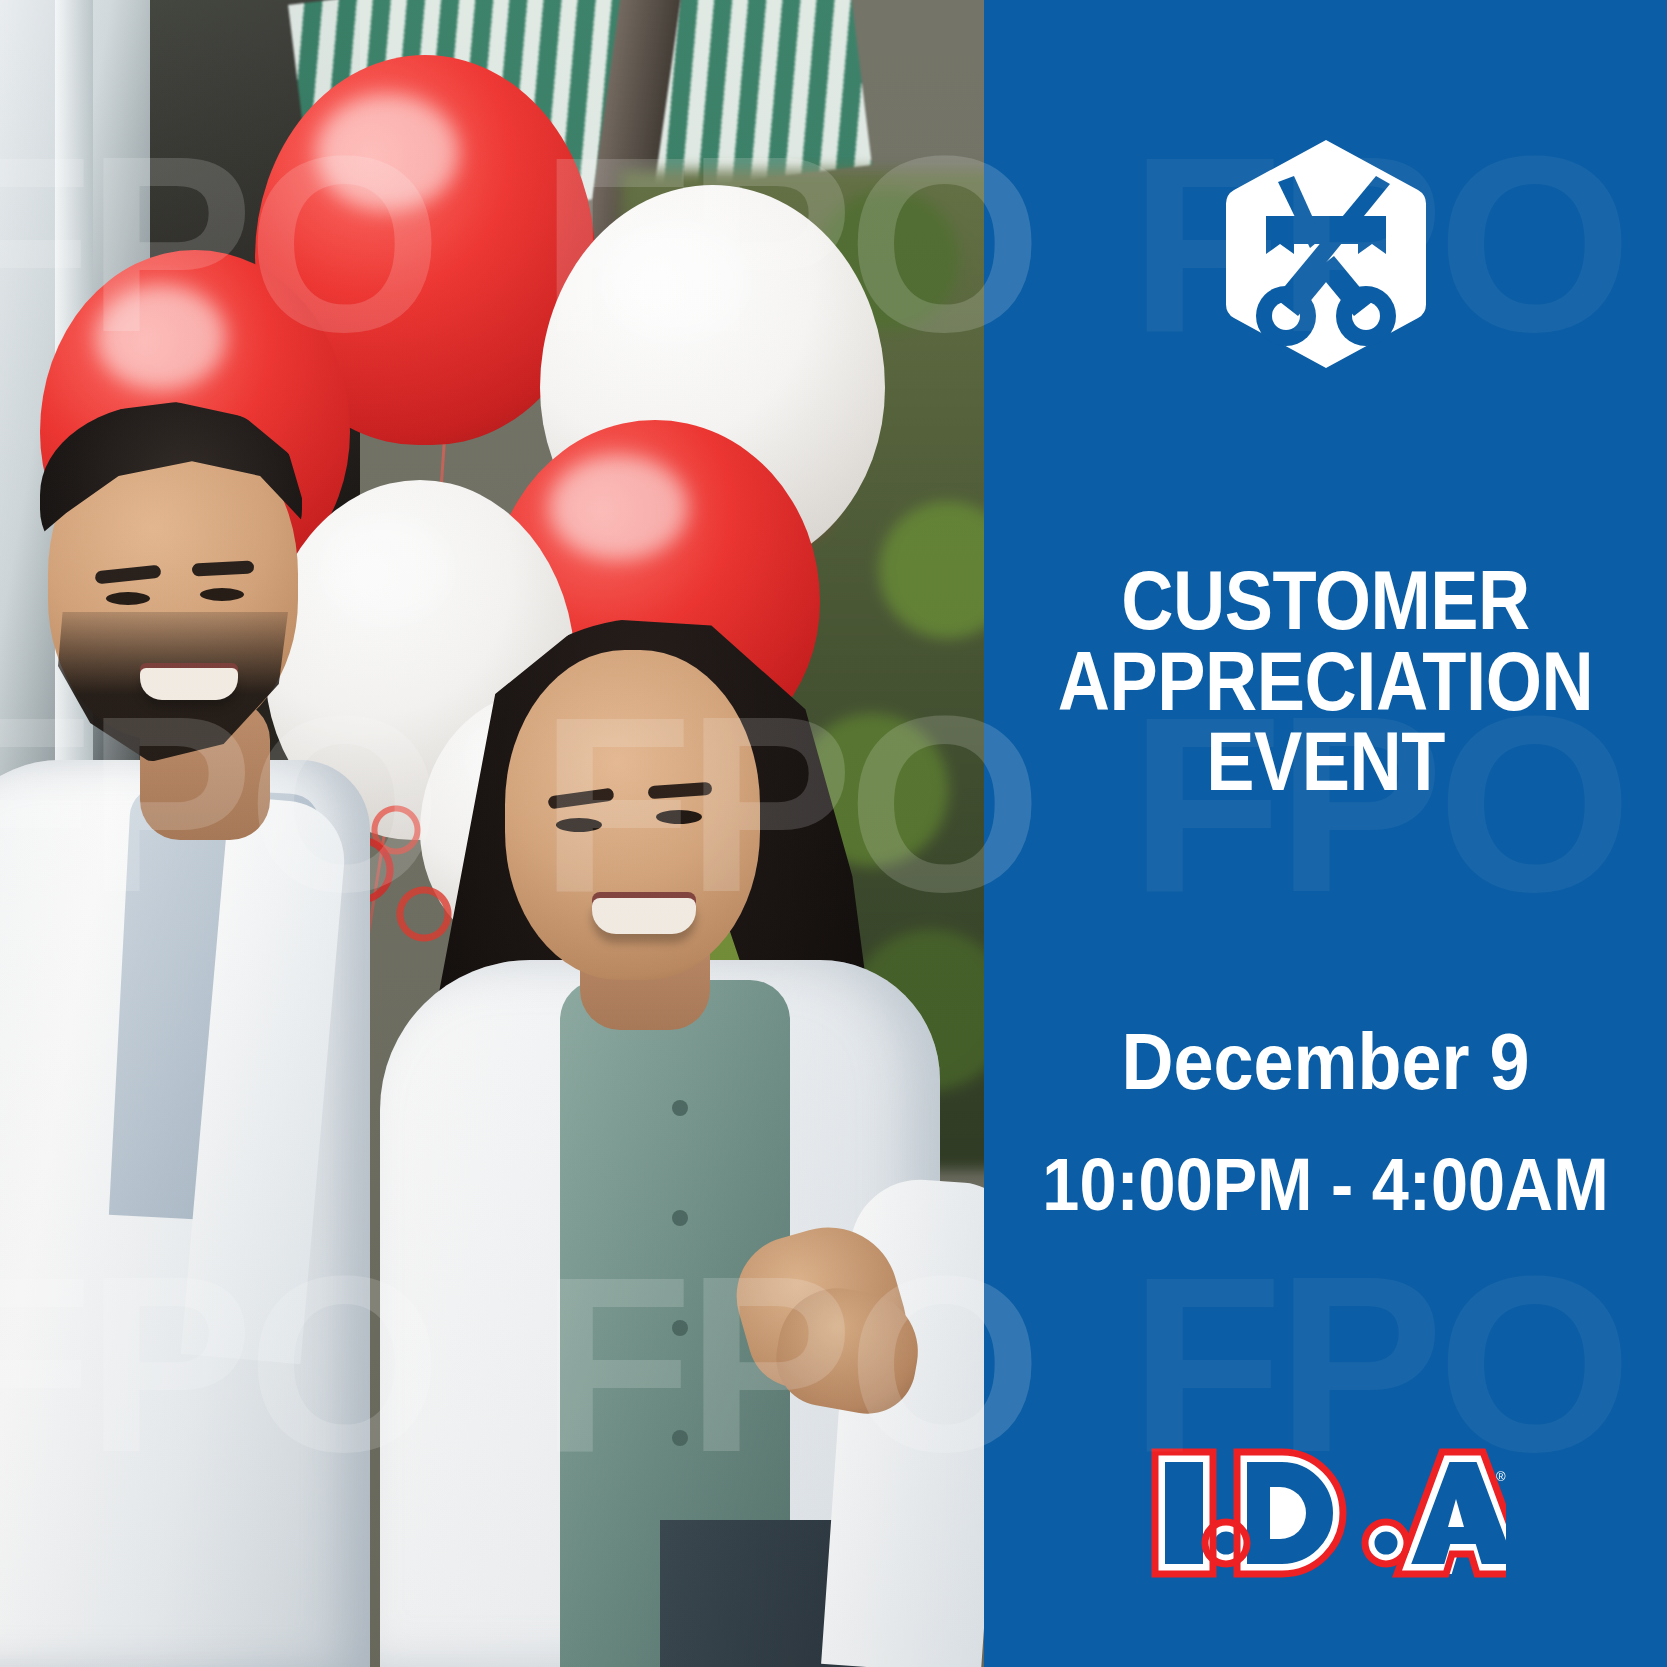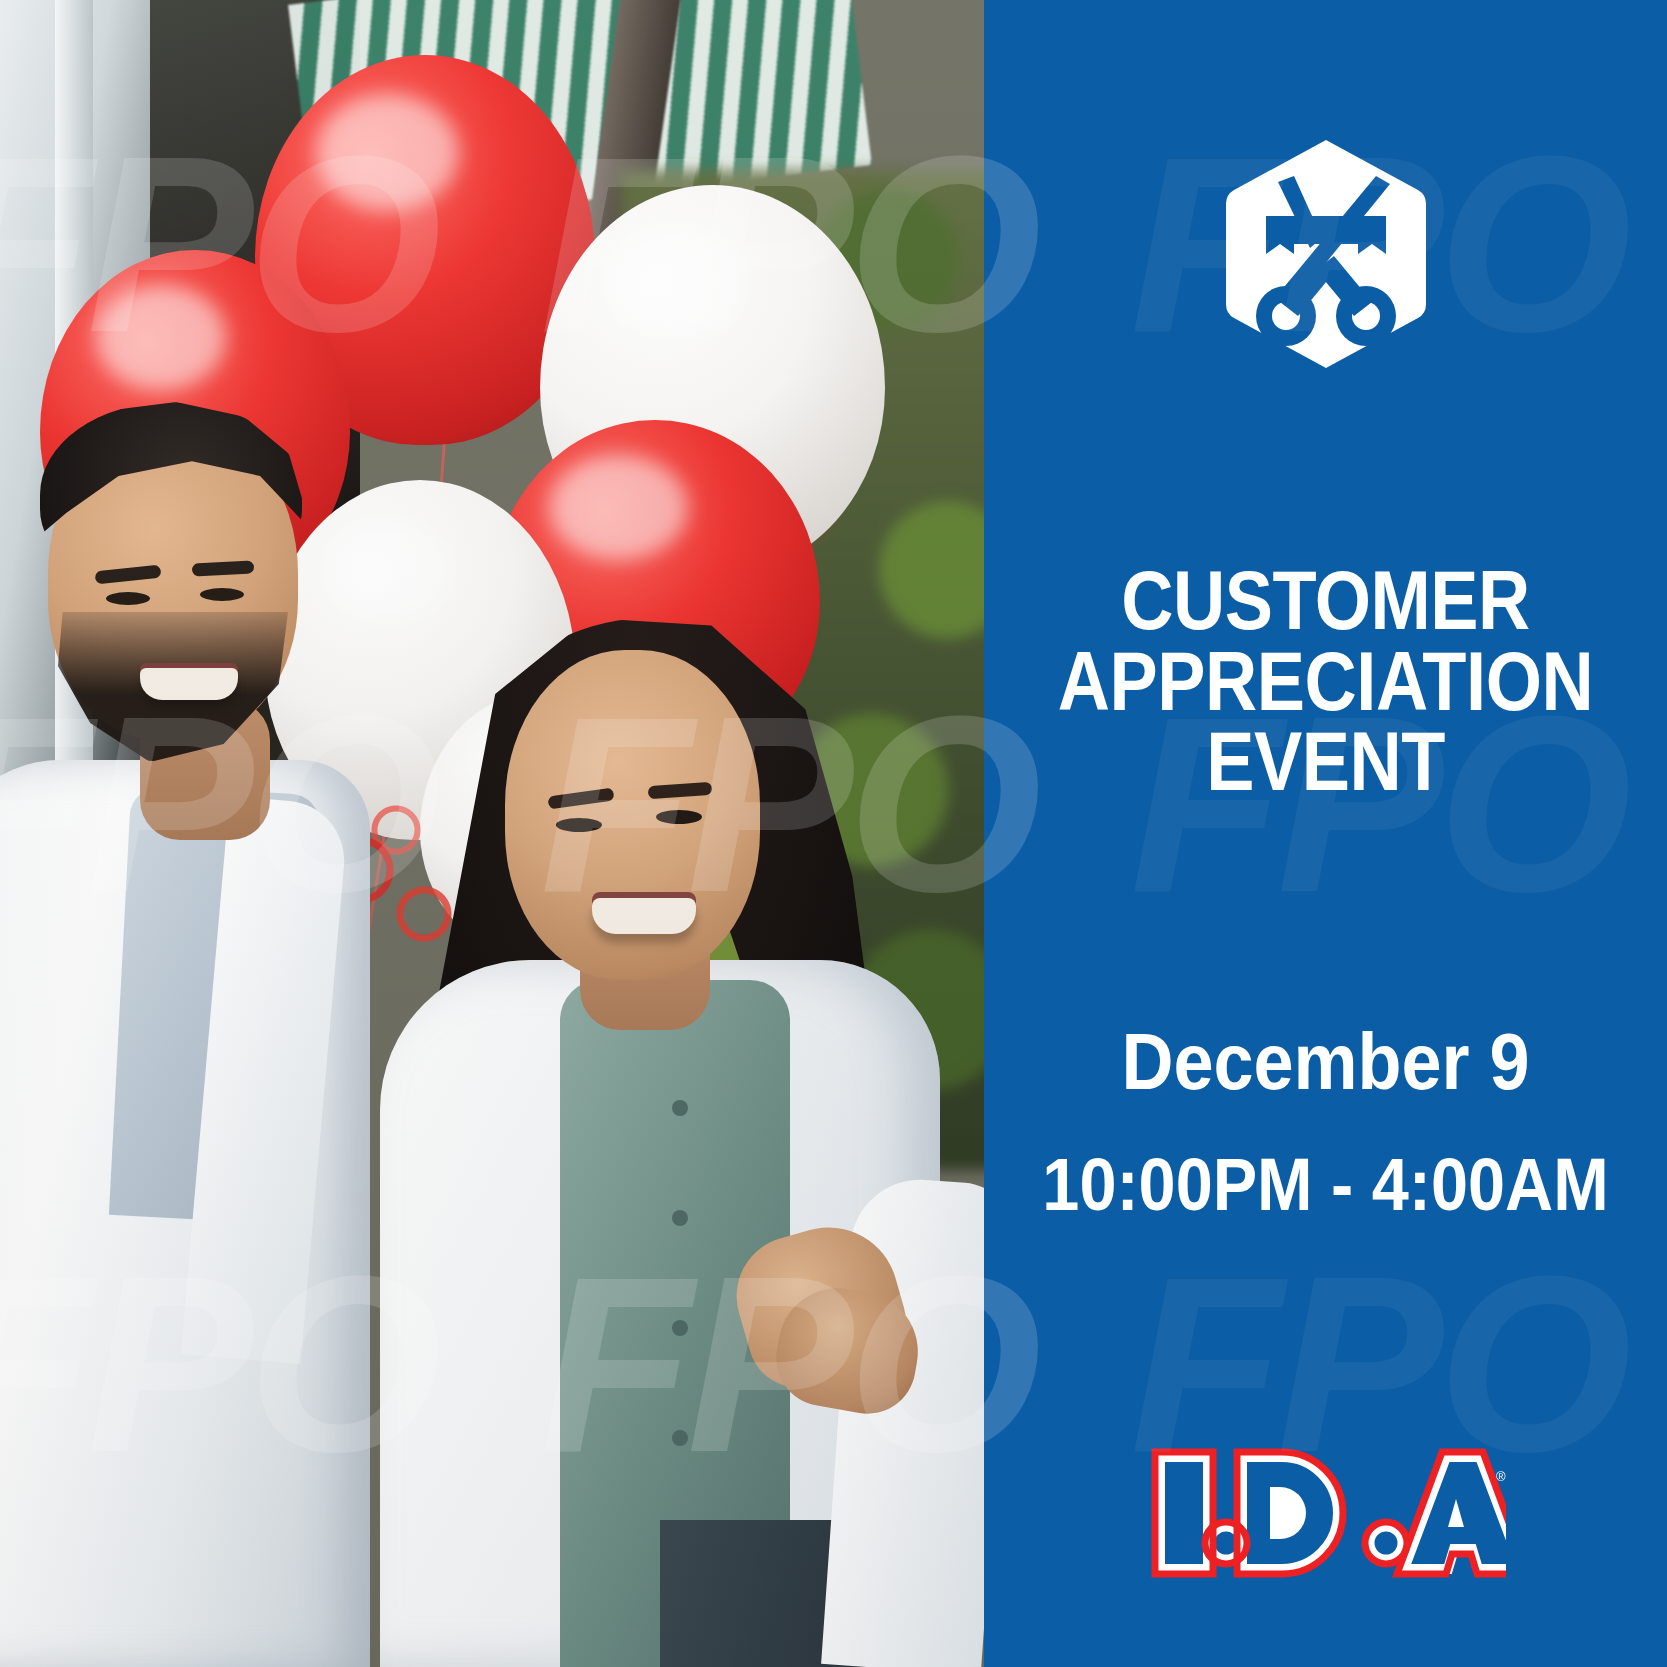--- a/index.html
+++ b/index.html
@@ -238,21 +238,21 @@
     text-align:center; color:#ffffff;
     font-weight:700; font-size:74px; line-height:1;
     transform:scaleX(.9); transform-origin:center top;
   }
 
   
   .logo-wrap{ position:absolute; left:0; right:0; bottom:88px; display:flex; justify-content:center; }
   .logo{ width:360px; height:auto; display:block; }
 
   
-  .fpo-layer{ position:absolute; inset:0; pointer-events:none; overflow:hidden;font-style:italic; }
+  .fpo-layer{ position:absolute; inset:0; pointer-events:none; overflow:hidden; }
   .fpo{
     position:absolute;
     font-family:"Liberation Sans", sans-serif;
     font-weight:700;
     font-size:250px;
     line-height:1;
     letter-spacing:-6px;
     color:rgba(255,255,255,.16);
     white-space:nowrap;
   }

